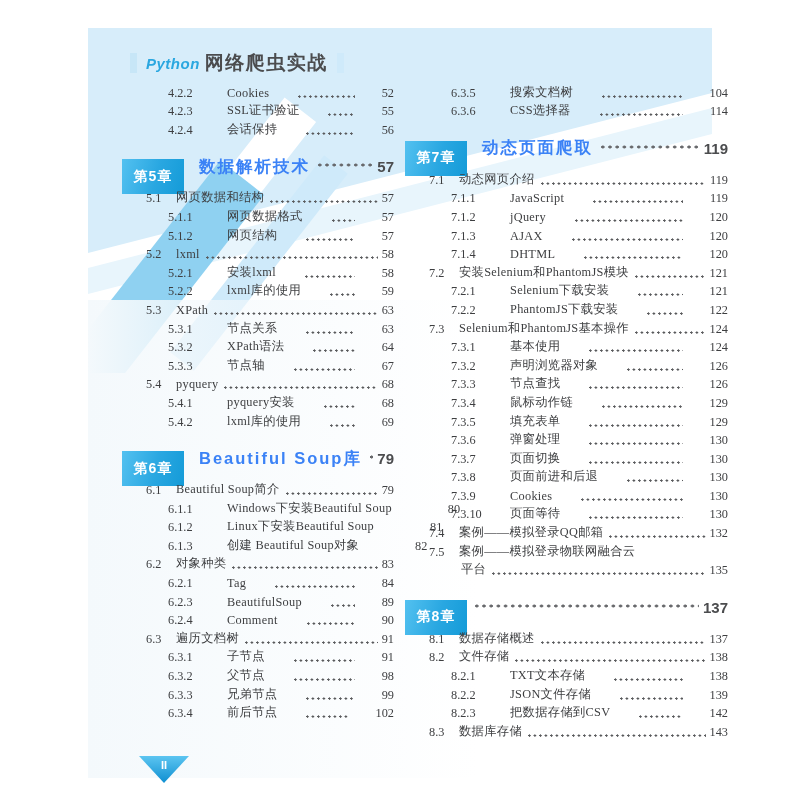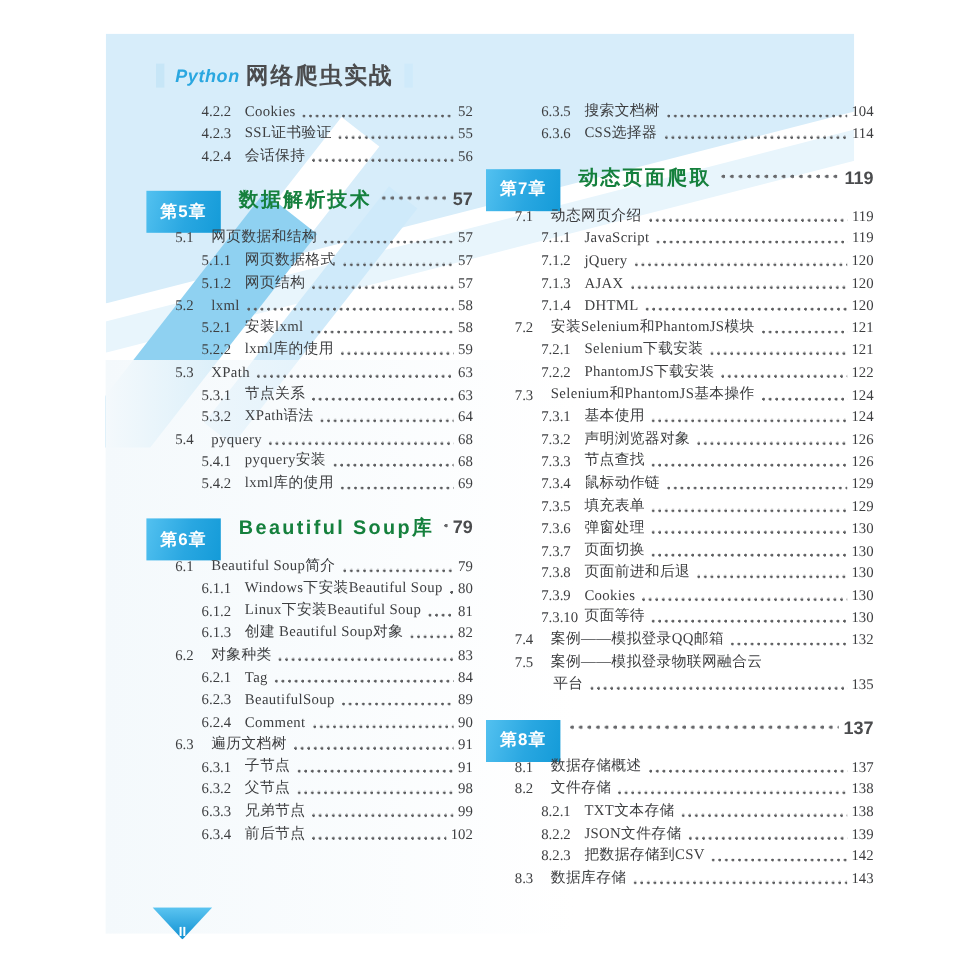--- a/index.html
+++ b/index.html
@@ -27,45 +27,45 @@
   .brand-python{font-weight:bold;font-style:italic;font-size:15px;color:#2aa7e0;margin:0 5px 0 9px;letter-spacing:.5px;}
   .brand-rest{font-weight:bold;font-size:19px;color:#4b4c4e;letter-spacing:1.5px;margin-right:9px;}
   
   .col{position:absolute;top:82px;display:flex;flex-direction:column;}
   .col-left{left:122px;width:272px;}
   .col-right{left:405px;width:323px;}
   .entry{display:flex;align-items:flex-end;height:18.6px;
          font-family:"Liberation Serif","DejaVu Serif",serif;
          font-size:12.3px;color:#3d3e40;white-space:nowrap;}
   .entry.lv1{padding-left:24px;}
-  .entry.lv2{padding-left:46px;}
+  .entry.lv2{padding-left:46px;gap:23px;}
   .entry.wrap{padding-left:56px;}
   .entry .num{flex:none;min-width:30px;}
   .entry.lv2 .num{min-width:36px;}
   .entry .title{flex:none;letter-spacing:.3px;}
   .dots{flex:1 1 auto;margin:0 4px 3px 6px;height:3px;
         background-image:radial-gradient(circle at 1.4px 1.6px,#595a5c 1.05px,transparent 1.3px);
         background-size:5.5px 3px;background-repeat:repeat-x;background-position:left bottom;}
   .entry .page{flex:none;}
   
   .chapter{display:flex;align-items:center;height:30px;margin:14px 0 6px 0;white-space:nowrap;}
   .badge{flex:none;width:62px;height:35px;display:flex;align-items:center;justify-content:center;
          background:linear-gradient(105deg,#53c1f0 0%,#29a7e1 55%,#149bd8 100%);
          color:#ffffff;font-weight:bold;font-size:14px;letter-spacing:1px;margin-top:20px;}
-  .ch-title{flex:none;margin-left:15px;font-weight:bold;font-size:16.5px;color:#15803d;letter-spacing:2px;}
+  .ch-title{flex:none;margin-left:15px;font-weight:bold;font-size:16.5px;color:#3b82f6;letter-spacing:2px;}
   .ch-dots{flex:1 1 auto;margin:0 4px 3px 8px;height:4px;
         background-image:radial-gradient(circle at 1.8px 2px,#67686b 1.4px,transparent 1.7px);
         background-size:7.2px 4px;background-repeat:repeat-x;}
   .ch-page{flex:none;font-weight:bold;font-size:15px;color:#4b4c4e;}
   
-  .footer-mark{position:absolute;left:127px;top:756px;width:50px;height:27px;
+  .footer-mark{position:absolute;left:139px;top:756px;width:50px;height:27px;
         clip-path:polygon(0 0,100% 0,50% 100%);
         background:linear-gradient(180deg,#5cc5f1 0%,#1694d4 90%);
         display:flex;justify-content:center;color:#ffffff;
-        font-size:11px;font-weight:bold;padding-top:15px;box-sizing:border-box;}
+        font-size:11px;font-weight:bold;padding-top:3px;box-sizing:border-box;}
 </style>
 </head>
 <body>
 
 <div class="decor-clip">
   <div class="band"></div>
   <div class="band-echo"></div>
   <div class="slash slash-white"></div>
   <div class="slash slash-blue"></div>
   <div class="slash slash-light"></div>
@@ -151,20 +151,26 @@
     <span class="title">节点关系</span>
     <span class="dots"></span>
     <span class="page">63</span>
   </div>
     <div class="entry lv2">
     <span class="num">5.3.2</span>
     <span class="title">XPath语法</span>
     <span class="dots"></span>
     <span class="page">64</span>
   </div>
+    <div class="entry lv2">
+    <span class="num">5.3.3</span>
+    <span class="title">节点轴</span>
+    <span class="dots"></span>
+    <span class="page">67</span>
+  </div>
     <div class="entry lv1">
     <span class="num">5.4</span>
     <span class="title">pyquery</span>
     <span class="dots"></span>
     <span class="page">68</span>
   </div>
     <div class="entry lv2">
     <span class="num">5.4.1</span>
     <span class="title">pyquery安装</span>
     <span class="dots"></span>

